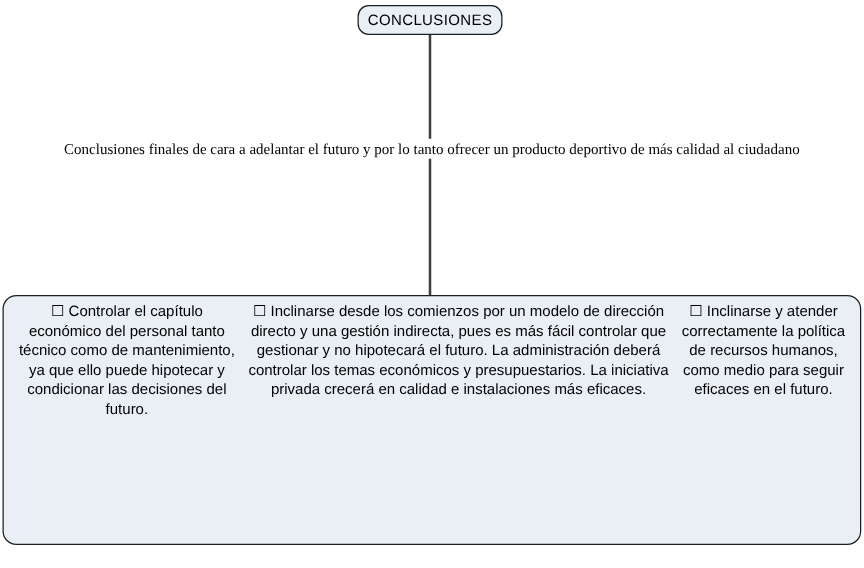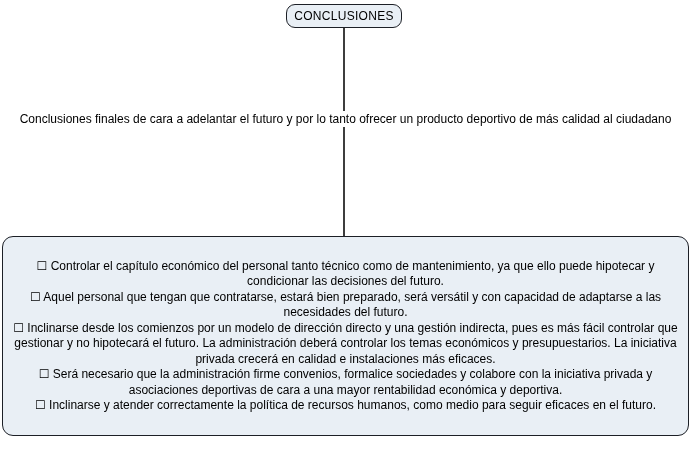--- a/index.html
+++ b/index.html
@@ -48,34 +48,35 @@
   .branch-text {
     position: absolute;
     left: 15px;
     right: 15px;
     top: 111px;
     text-align: center;
     font-size: 12px;
     line-height: 16px;
     background: #ffffff;
     z-index: 2;
+    font-family: Liberation Serif, serif;
   }
   .conclusions-box {
     position: absolute;
     left: 2px;
     top: 236px;
     width: 687px;
     height: 200px;
     box-sizing: border-box;
     background: #e9eff5;
     border: 1.5px solid #1c1f26;
     border-radius: 11px;
     padding: 5px 10px;
     display: flex;
-    flex-direction: column;
+    flex-direction: row;
     justify-content: center;
     z-index: 3;
   }
   .conclusions-box p {
     margin: 0;
     text-align: center;
     font-size: 12px;
     line-height: 15.5px;
   }
 </style>
@@ -87,19 +88,17 @@
   <div class="root-node">
     <span class="label">CONCLUSIONES</span>
   </div>
 
   <div class="connector-line"></div>
 
   <div class="branch-text">Conclusiones finales de cara a adelantar el futuro y por lo tanto ofrecer un producto deportivo de más calidad al ciudadano</div>
 
   <div class="conclusions-box">
     <p>☐ Controlar el capítulo económico del personal tanto técnico como de mantenimiento, ya que ello puede hipotecar y condicionar las decisiones del futuro.</p>
-    <p>☐ Aquel personal que tengan que contratarse, estará bien preparado, será versátil y con capacidad de adaptarse a las necesidades del futuro.</p>
     <p>☐ Inclinarse desde los comienzos por un modelo de dirección directo y una gestión indirecta, pues es más fácil controlar que gestionar y no hipotecará el futuro. La administración deberá controlar los temas económicos y presupuestarios. La iniciativa privada crecerá en calidad e instalaciones más eficaces.</p>
-    <p>☐ Será necesario que la administración firme convenios, formalice sociedades y colabore con la iniciativa privada y asociaciones deportivas de cara a una mayor rentabilidad económica y deportiva.</p>
     <p>☐ Inclinarse y atender correctamente la política de recursos humanos, como medio para seguir eficaces en el futuro.</p>
   </div>
 
 </div>
 
 </body></html>

